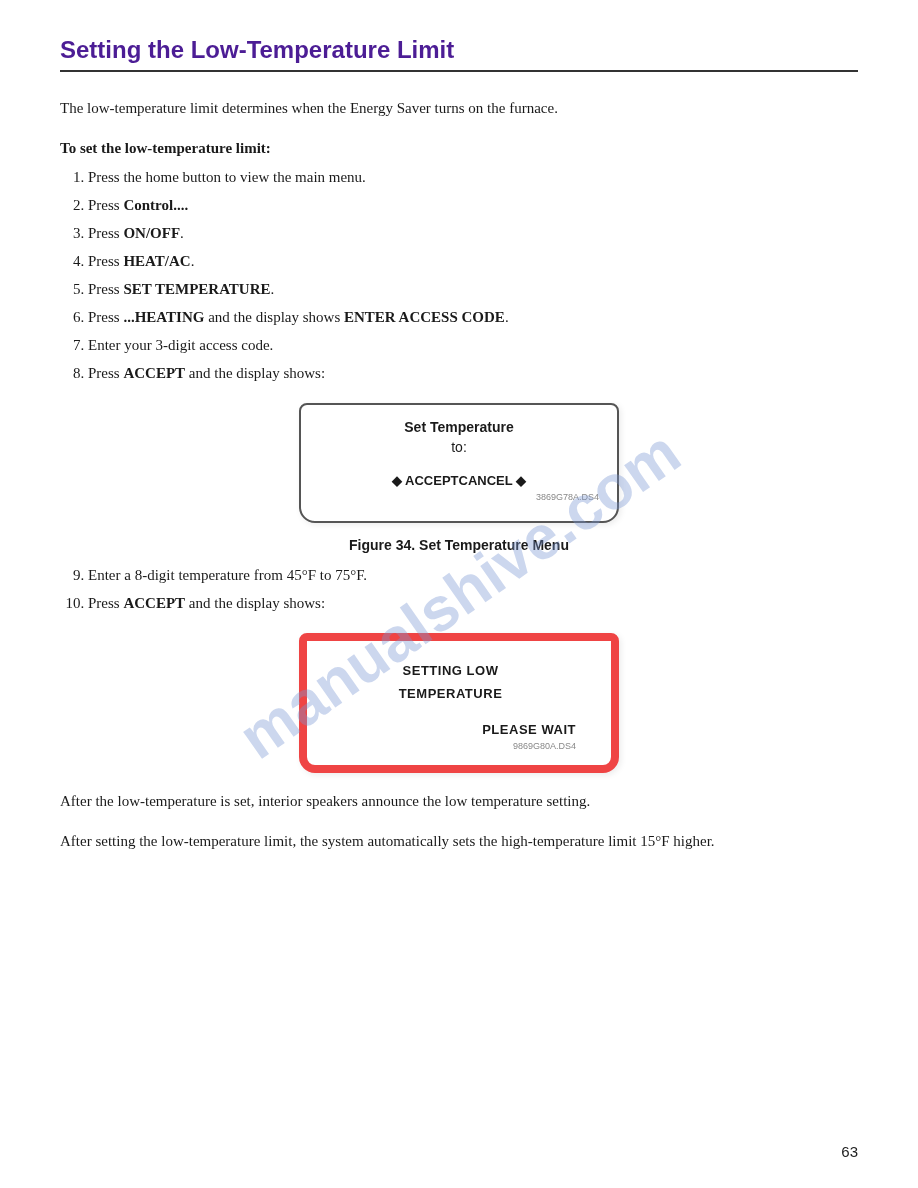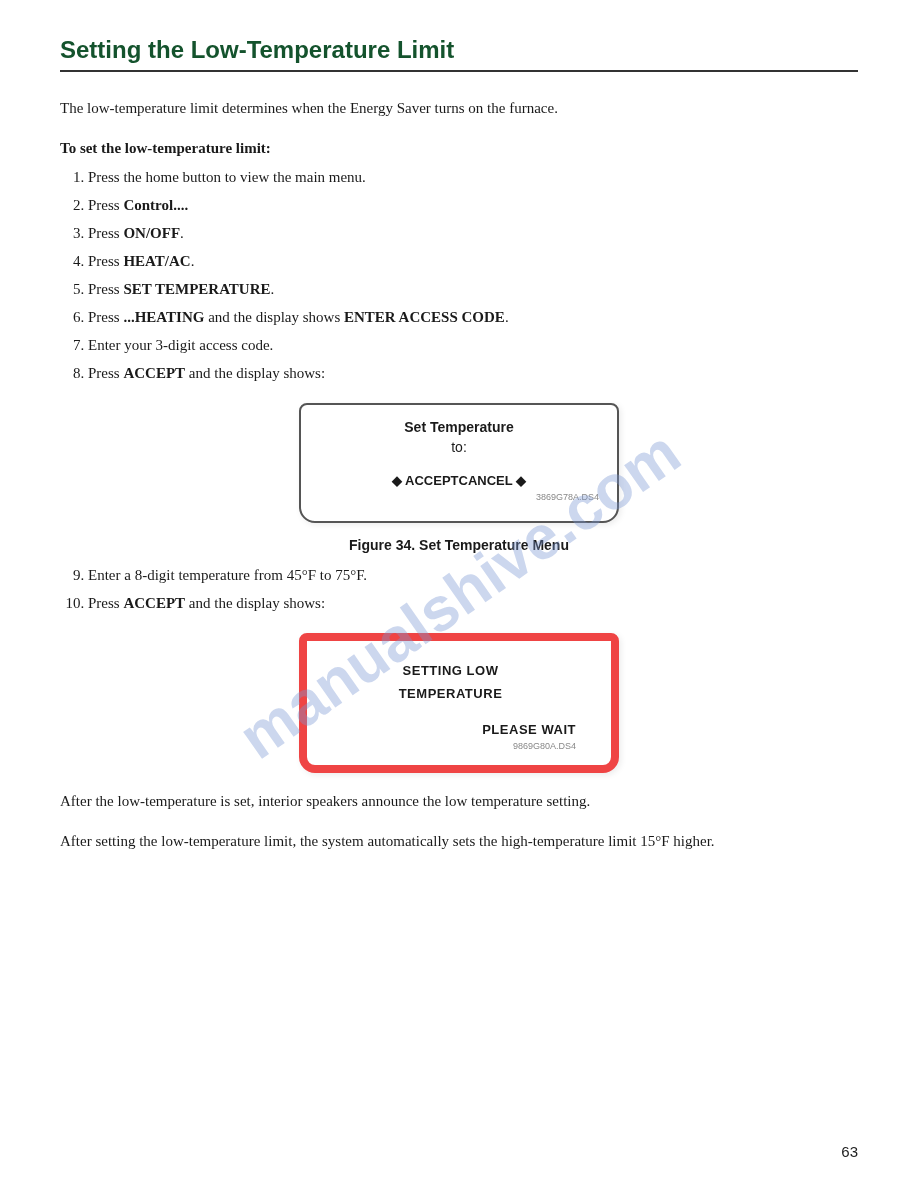--- a/index.html
+++ b/index.html
@@ -11,21 +11,21 @@
       width: 918px;
       min-height: 1188px;
       padding: 36px 60px 40px 60px;
       position: relative;
     }
     h1 {
       font-size: 24px;
       font-weight: bold;
       font-family: Arial, sans-serif;
       margin-bottom: 6px;
-      color: #14532d;
+      color: #4c1d95;
     }
     .title-rule {
       border: none;
       border-top: 2px solid #333;
       margin-bottom: 24px;
     }
     .intro-text {
       margin-bottom: 20px;
       line-height: 1.6;
     }

